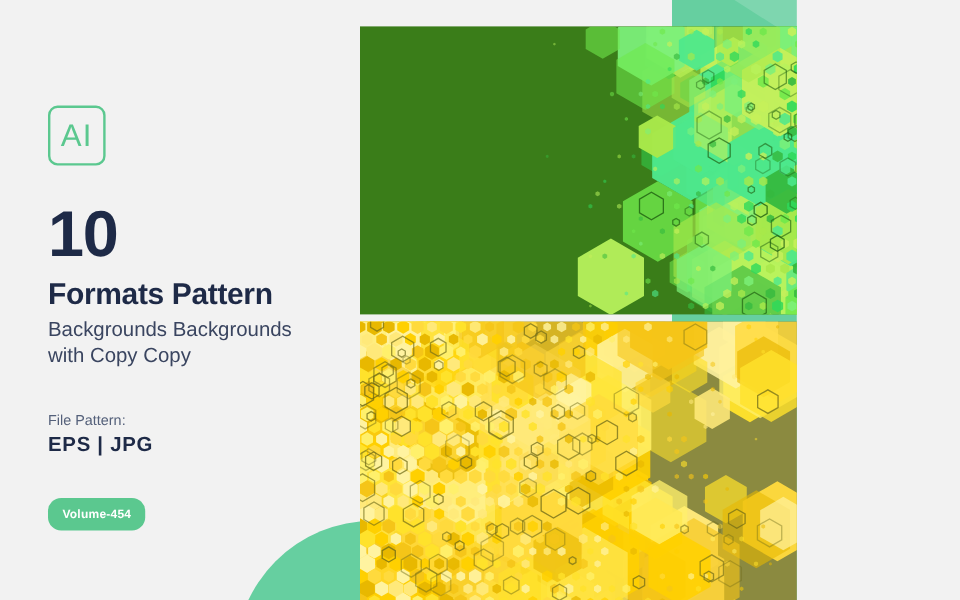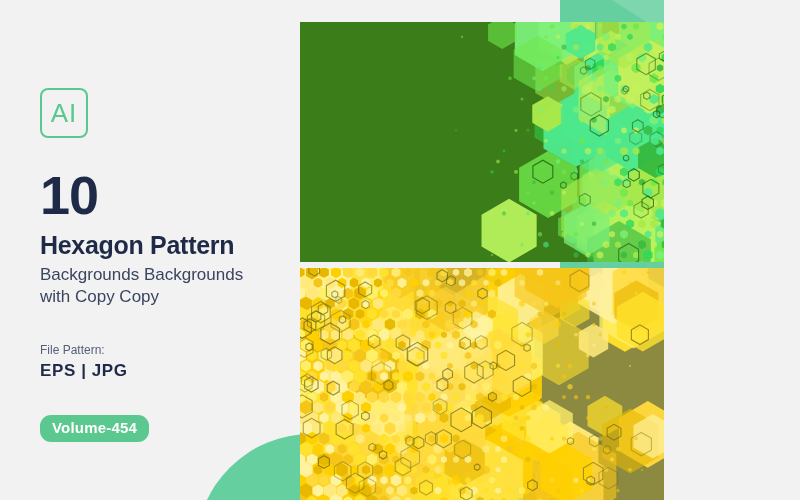--- a/index.html
+++ b/index.html
@@ -58,21 +58,21 @@
   #formats-value{
     position:absolute;left:0;top:361px;
     font-size:17px;color:#1E2A47;font-weight:bold;letter-spacing:0.6px;
   }
   #volume-badge{
     position:absolute;left:0px;top:415px;
     background:#5BC88F;border-radius:11px;
     padding:4px 12px 5px 12px;display:inline-block;
   }
   #volume-badge-text{
-    font-size:15px;color:#FFFFFF;font-weight:bold;letter-spacing:0.2px;
+    font-size:10px;color:#FFFFFF;font-weight:bold;letter-spacing:0.2px;
     white-space:nowrap;
   }
 
   
   .panel{position:absolute;overflow:hidden;}
   #panel-green{left:300px;top:22px;width:470px;height:240px;background:#3A7D19;}
   #panel-yellow{left:300px;top:268px;width:470px;height:232px;background:#8B8A40;}
   .panel svg{display:block;width:100%;height:100%;}
 </style>
 </head>
@@ -87,21 +87,21 @@
   <div class="deco" id="mint-circle-left" style="background: rgb(102, 207, 160);"></div>
 
   <div id="info">
 
     <div id="ai-badge" style="border-color: rgb(91, 200, 143);">
       <span id="ai-badge-text" style="color: rgb(91, 200, 143);">AI</span>
     </div>
 
     <div id="count">10</div>
 
-    <div id="title">Hexagon Pattern</div>
+    <div id="title">Formats Pattern</div>
 
     <div id="subtitle">
       <div>Backgrounds Backgrounds</div>
       <div>with Copy Copy</div>
     </div>
 
     <div id="formats-label">File Pattern:</div>
     <div id="formats-value">EPS  |  JPG</div>
 
     <div id="volume-badge" style="background: rgb(91, 200, 143);">

